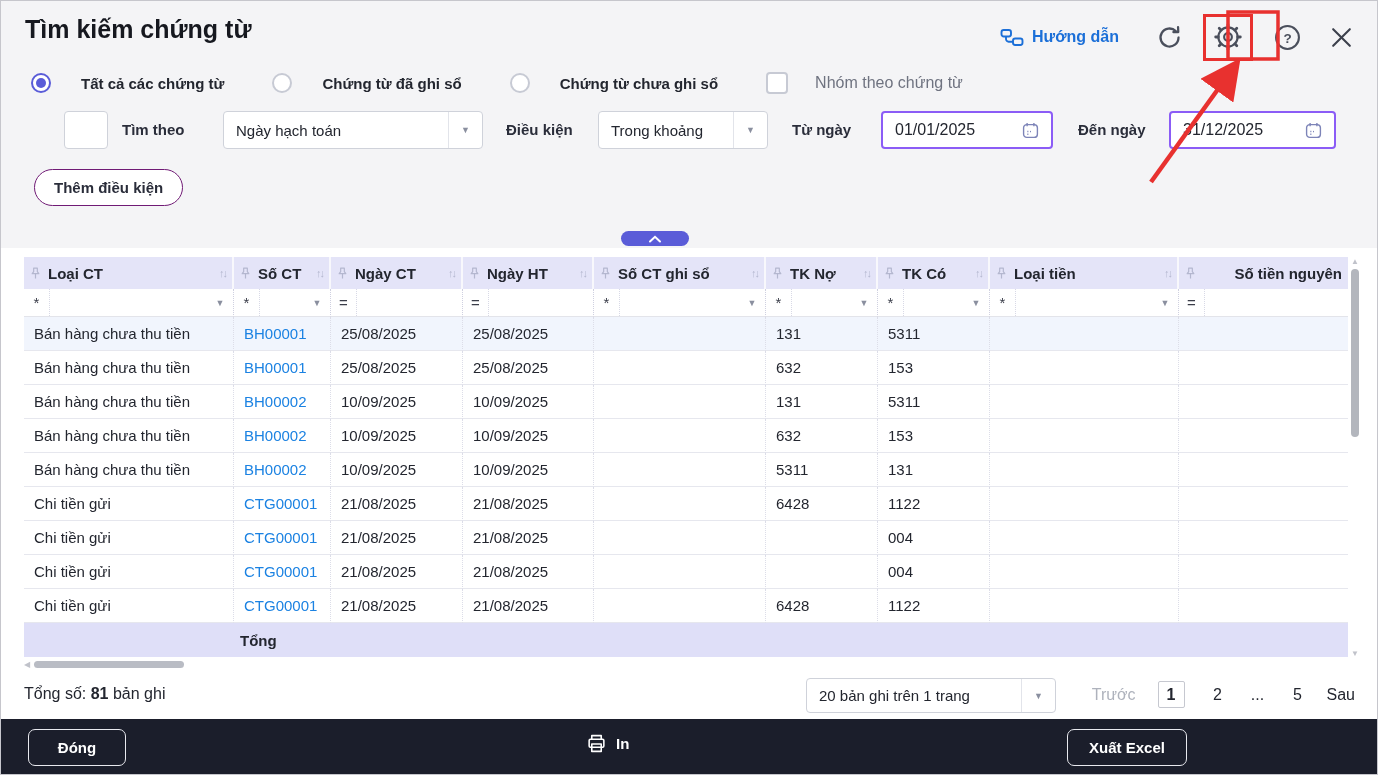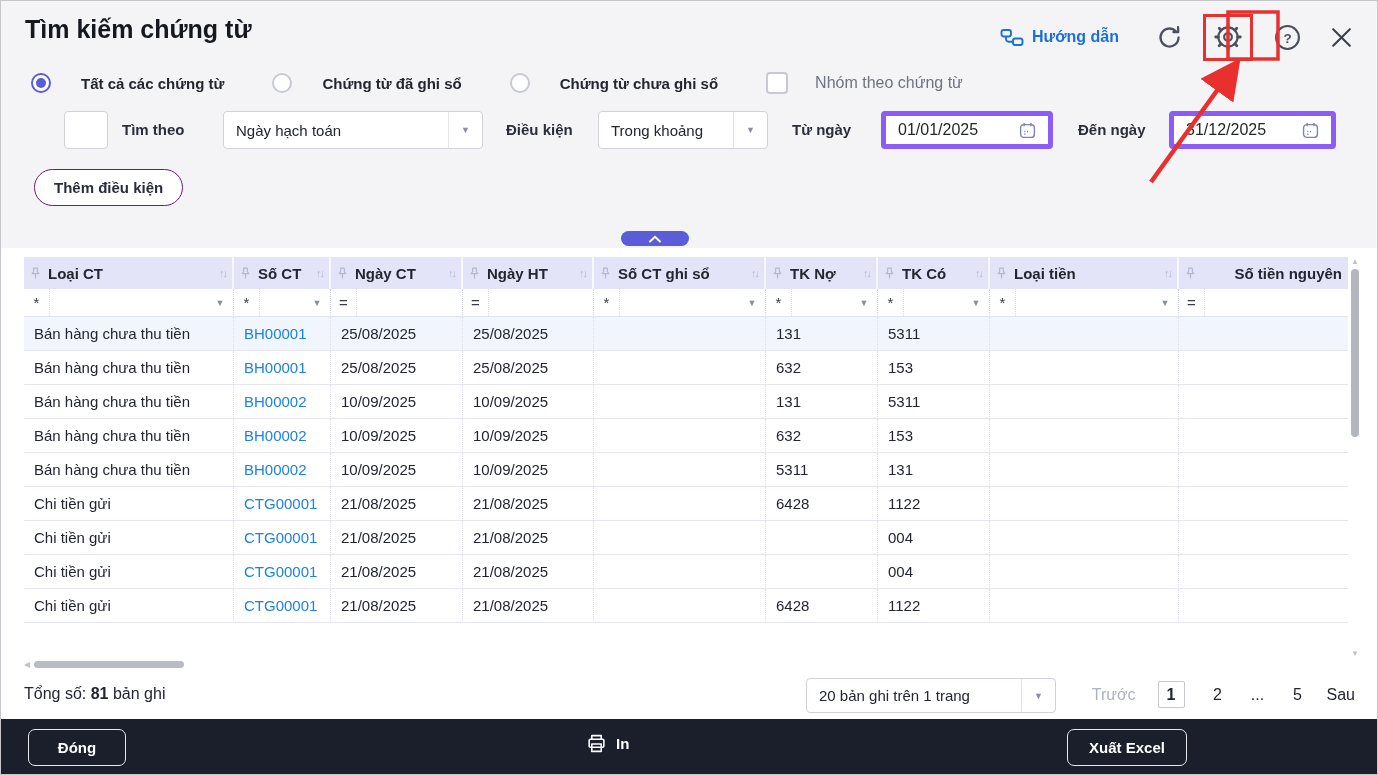--- a/index.html
+++ b/index.html
@@ -26,21 +26,21 @@
   .chk-item { display:flex; align-items:center; gap:27px; cursor:pointer; }
   .chk-box { width:22px; height:22px; border-radius:4px; border:2px solid #c7cad4; background:#fff; flex:none; }
   .chk-label { font-size:16px; color:#6f7380; }
   
   .search-row { position:absolute; left:0; top:110px; width:1378px; height:38px; }
   .qbox { position:absolute; left:63px; top:0; width:44px; height:38px; border:1px solid #cfd2da; border-radius:4px; background:#fff; }
   .lbl { position:absolute; font-size:15px; font-weight:600; color:#2a2d3a; top:10px; }
   .select { position:absolute; top:0; height:38px; background:#fff; border:1px solid #cfd2da; border-radius:4px; display:flex; align-items:center; cursor:pointer; }
   .select .val { flex:1; padding:0 12px; font-size:15px; color:#23262f; white-space:nowrap; overflow:hidden; }
   .select .arr { width:34px; align-self:stretch; border-left:1px solid #e2e4ea; display:flex; align-items:center; justify-content:center; color:#8a8f9f; font-size:9px; }
-  .date-input { position:absolute; top:0; height:38px; background:#fff; border:5px solid #8b5cf6; border-radius:4px; display:flex; align-items:center; padding:0 12px; cursor:text; }
+  .date-input { position:absolute; top:0; height:38px; background:#fff; border:2px solid #8b5cf6; border-radius:4px; display:flex; align-items:center; padding:0 12px; cursor:text; }
   .date-input .val { flex:1; font-size:16px; color:#23262f; }
   
   .btn-row { position:absolute; left:33px; top:168px; display:flex; gap:20px; }
   .btn-outline { background:#fff; border:1px solid #701a75; border-radius:19px; padding:0 19px; height:37px; font-size:15px; font-weight:700; color:#2a2d3a; cursor:pointer; font-family:inherit; }
   .btn-primary { background:#5a5cd8; border:none; border-radius:19px; padding:0 30px; height:37px; font-size:15px; font-weight:700; color:#fff; cursor:pointer; font-family:inherit; }
   .collapse-pill { position:absolute; left:620px; top:230px; width:68px; height:15px; background:#5a5cd8; border-radius:8px; display:flex; align-items:center; justify-content:center; cursor:pointer; }
   
   .table-wrap { position:absolute; left:23px; top:256px; width:1324px; }
   table { width:1324px; table-layout:fixed; border-collapse:separate; border-spacing:0; }
   th, td { overflow:hidden; white-space:nowrap; }
@@ -513,20 +513,31 @@
           <td class="dcell">Chi tiền gửi</td>
           <td class="dcell"><span class="link">CTG00001</span></td>
           <td class="dcell">21/08/2025</td>
           <td class="dcell">21/08/2025</td>
           <td class="dcell"></td>
           <td class="dcell">6428</td>
           <td class="dcell">1122</td>
           <td class="dcell"></td>
           <td class="dcell last-col"></td>
         </tr>
+        <tr>
+          <td class="tcell"></td>
+          <td class="tcell">Tổng</td>
+          <td class="tcell"></td>
+          <td class="tcell"></td>
+          <td class="tcell"></td>
+          <td class="tcell"></td>
+          <td class="tcell"></td>
+          <td class="tcell"></td>
+          <td class="tcell"></td>
+        </tr>
       </tbody>
     </table>
 </div>
 
 <div class="vscroll">
   <span class="sarrow" style="top:0;">▲</span>
   <div class="vthumb"></div>
   <span class="sarrow" style="top:392px;">▼</span>
 </div>
 

